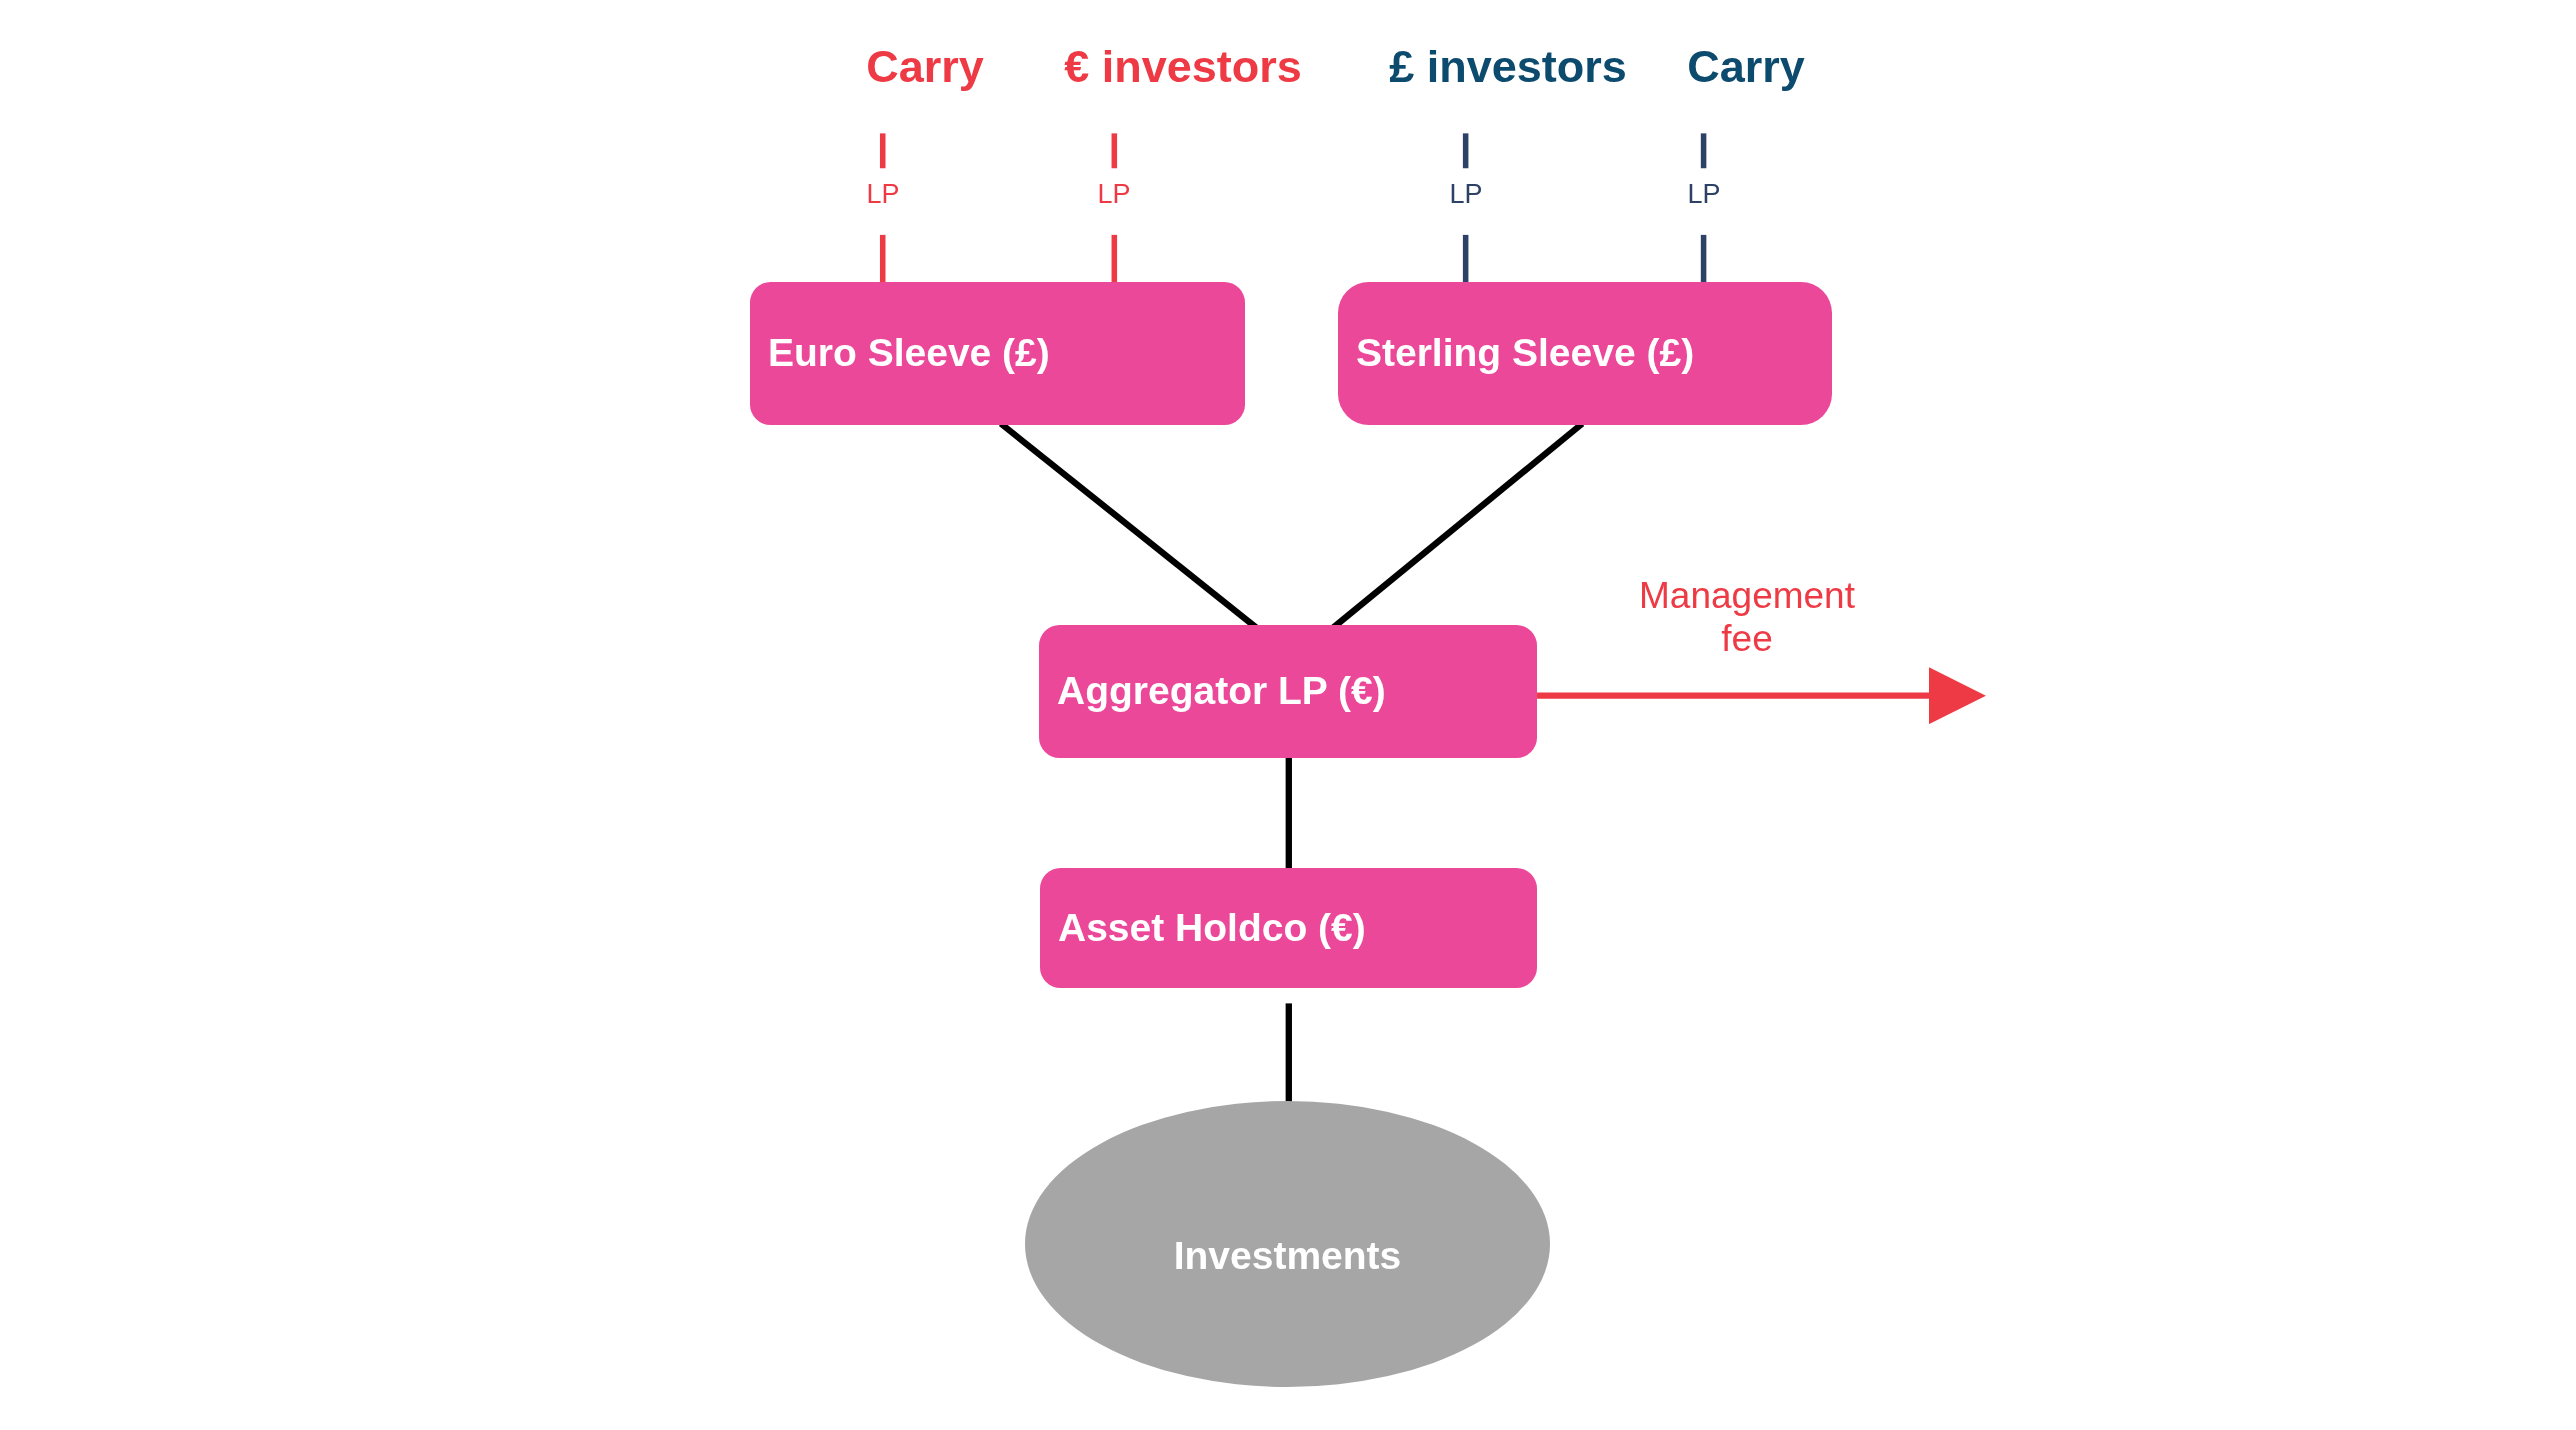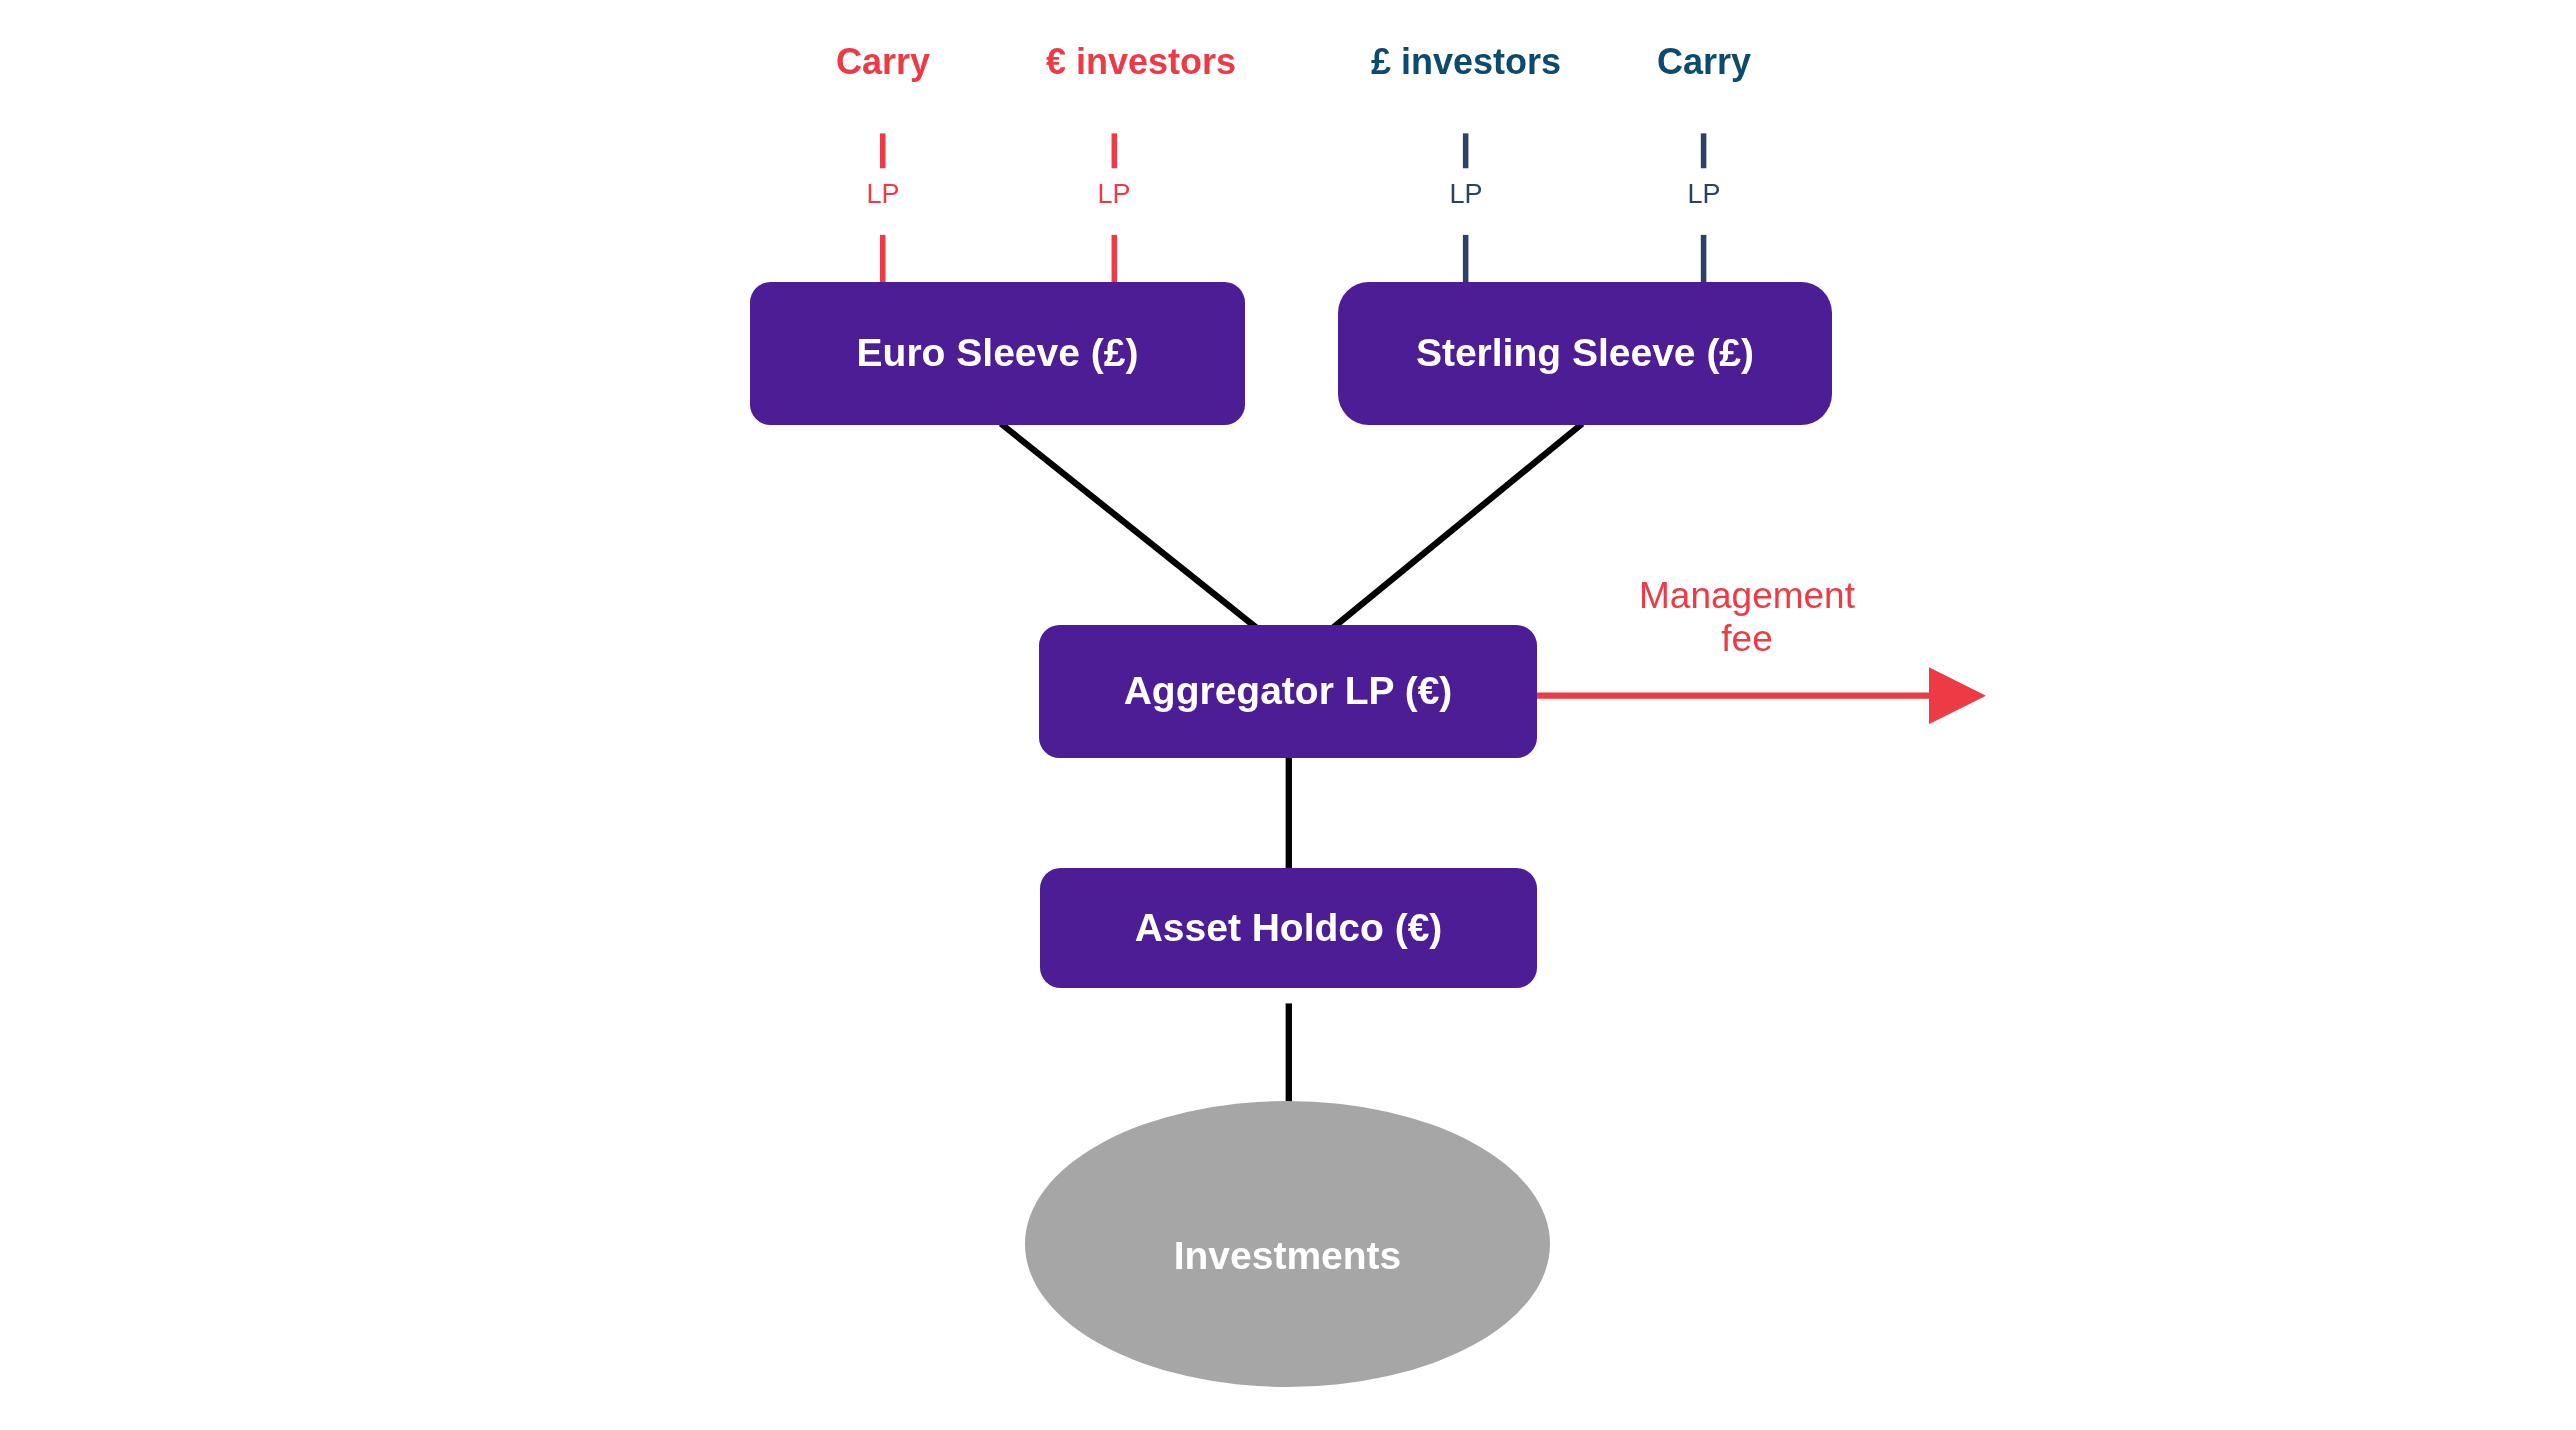--- a/index.html
+++ b/index.html
@@ -23,48 +23,50 @@
     top: 0;
     width: 2576px;
     height: 1431px;
     pointer-events: none;
   }
 
   
   .party-label {
     position: absolute;
     font-weight: bold;
-    font-size: 36px;
+    font-size: 45px;
     line-height: 1;
     white-space: nowrap;
     transform: translateX(-50%);
+    margin-left: 42px;
   }
   .party-red   { color: #ED3A44; }
   .party-navy  { color: #0c4a6e; }
 
   
   .lp-label {
     position: absolute;
     font-size: 27px;
     line-height: 1;
     white-space: nowrap;
     transform: translateX(-50%);
   }
   .lp-red  { color: #ED3A44; }
   .lp-navy { color: #2D4167; }
 
   
   .entity-box {
     position: absolute;
-    background: #4c1d95;
+    background: #ec4899;
     border-radius: 20.6px;
     display: flex;
     align-items: center;
-    justify-content: center;
+    justify-content: flex-start;
     box-sizing: border-box;
+    padding-left: 18px;
   }
   .entity-box .entity-title {
     color: #ffffff;
     font-weight: bold;
     font-size: 39px;
     line-height: 1.1;
     text-align: center;
     white-space: nowrap;
   }
 

